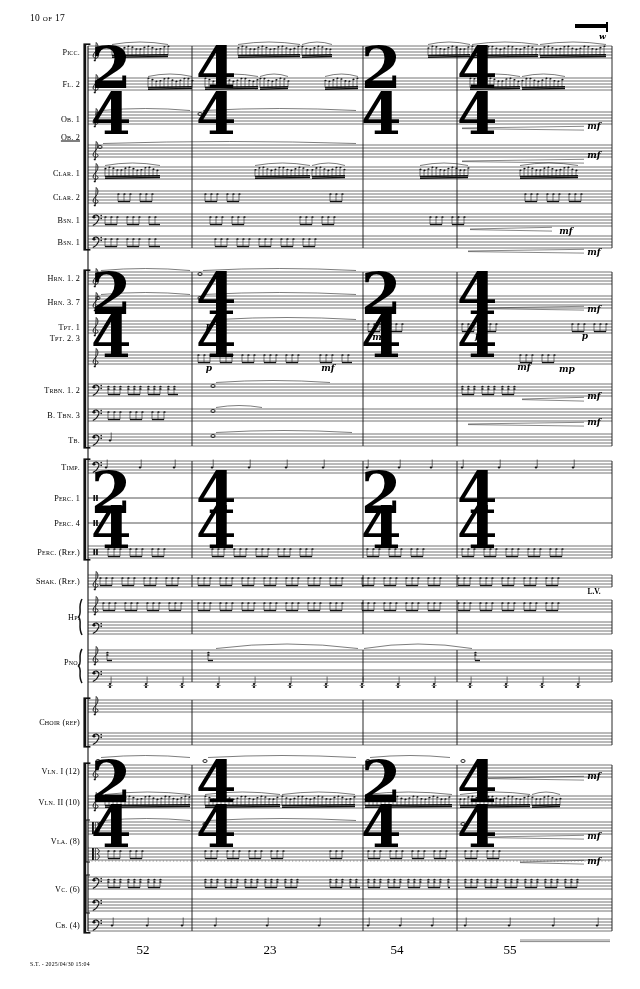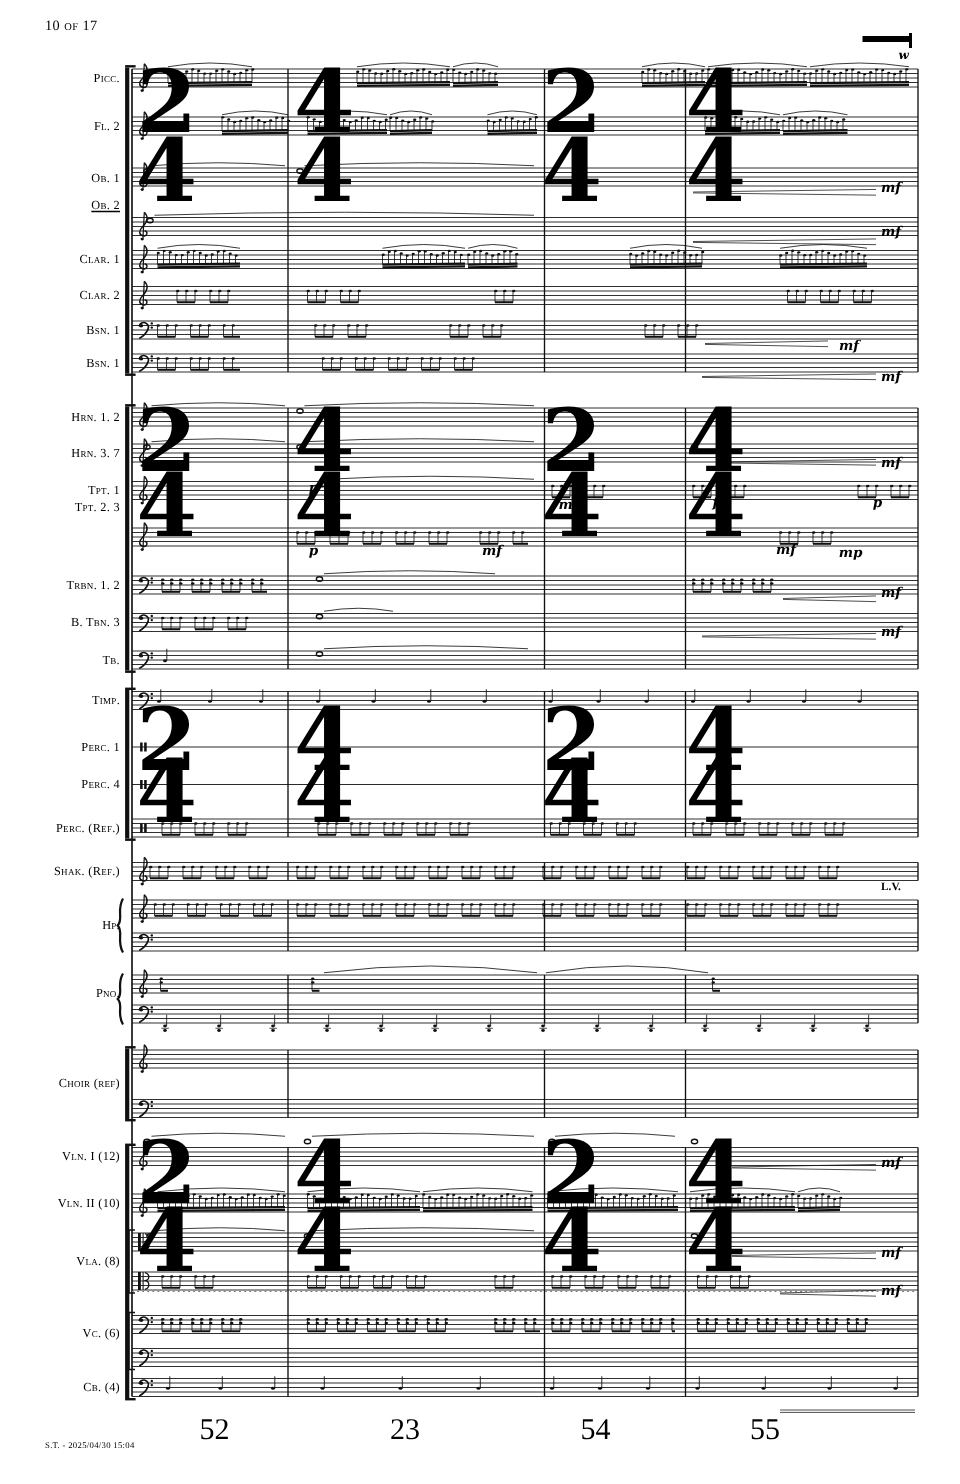--- a/index.html
+++ b/index.html
@@ -12,21 +12,21 @@
   .marker-bar{position:absolute;left:0;top:1px;width:32px;height:4px;background:#000;}
   .marker-tick{position:absolute;left:30.5px;top:-1px;width:2.5px;height:10px;background:#000;}
   .marker-w{position:absolute;left:24px;top:8px;font:italic bold 8px "DejaVu Serif",serif;}
   svg.canvas{position:absolute;left:0;top:0;}
   .ilabel{position:absolute;left:0;width:80px;text-align:right;font-size:8.2px;
           font-variant:small-caps;letter-spacing:.2px;transform:translateY(-50%);white-space:nowrap;}
   .sig{position:absolute;font-family:"DejaVu Serif",serif;font-weight:bold;font-size:58px;
        line-height:58px;letter-spacing:0;}
   .dyn{position:absolute;font:italic bold 9px "DejaVu Serif",serif;transform:translate(-50%,-50%);white-space:nowrap;}
   .dyn--plain{font:7.5px "Liberation Serif",serif;font-style:normal;font-weight:bold;}
-  .mnum{position:absolute;font-size:20px;transform:translateX(-50%);}
+  .mnum{position:absolute;font-size:13px;transform:translateX(-50%);}
   .footer{position:absolute;left:30px;top:961px;font-size:5.8px;letter-spacing:.2px;}
 </style>
 </head>
 <body>
 
 <div class="page">
   <div class="hdr-page">10 of 17</div>
   <div class="marker">
     <span class="marker-bar"></span>
     <span class="marker-tick"></span>

